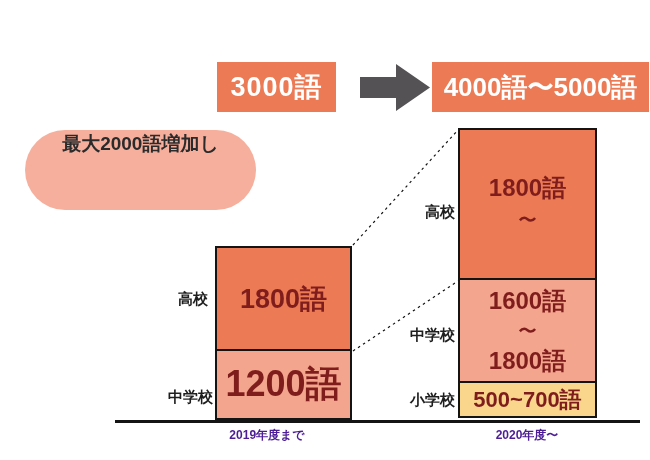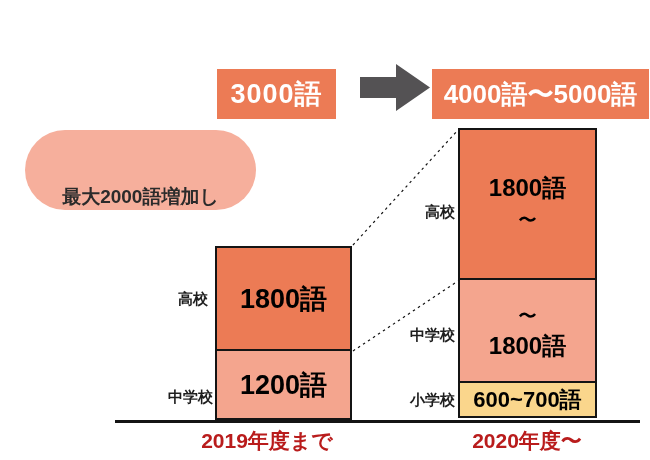--- a/index.html
+++ b/index.html
@@ -9,78 +9,77 @@
   .abs { position: absolute; }
 
   
   .total-box {
     background: #EC7B55;
     color: #ffffff;
     font-weight: bold;
     display: flex; align-items: center; justify-content: center;
     font-size: 27px;
     letter-spacing: 1px;
-    margin-top: 7px;
   }
   .box-before { left: 217px; top: 62px; width: 119px; height: 50px; }
   .box-after  { left: 432px; top: 62px; width: 217px; height: 50px; font-size: 26px; letter-spacing: 0; }
 
   .arrow-wrap { left: 360px; top: 64px; width: 70px; height: 47px; }
 
   
   .callout {
     left: 25px; top: 130px; width: 231px; height: 80px;
     background: #F6AF9C;
     border-radius: 40px;
-    display: flex; flex-direction: column; align-items: center; justify-content: flex-end;
+    display: flex; flex-direction: column; align-items: center; justify-content: flex-start;
     font-size: 19px; font-weight: bold; color: #2B2B2B;
     line-height: 27px; text-align: center;
   }
 
   
   .overlay-svg { left: 0; top: 0; width: 650px; height: 460px; pointer-events: none; }
 
   
   .stack { display: flex; flex-direction: column; }
   .stack-left  { left: 215px; top: 246px; width: 137px; }
   .stack-right { left: 458px; top: 128px; width: 139px; }
   .seg {
     border: 2px solid #141414;
     display: flex; flex-direction: column; align-items: center; justify-content: center;
-    font-weight: bold; color: #000000;
+    font-weight: bold; color: #7f1d1d;
     text-align: center;
   }
   .seg + .seg { margin-top: -2px; }
   .seg-orange { background: #EC7B55; }
   .seg-salmon { background: #F4A58E; }
   .seg-yellow { background: #FAD68C; }
 
   .seg-l-hs  { height: 105px; font-size: 27px; }
-  .seg-l-jhs { height: 71px;  font-size: 27px; }
+  .seg-l-jhs { height: 71px;  font-size: 36px; }
 
   .seg-r-hs  { height: 152px; font-size: 24px; line-height: 32px; }
   .seg-r-jhs { height: 105px; font-size: 24px; line-height: 30px; }
   .seg-r-es  { height: 37px;  font-size: 22px; }
   .tilde-line { font-size: 18px; }
 
   
   .side-label {
     font-size: 15px; font-weight: bold; color: #1E1E1E;
     text-align: right; height: 22px; line-height: 22px;
   }
   .lbl-l-hs  { left: 140px; top: 288px; width: 68px; }
   .lbl-l-jhs { left: 140px; top: 386px; width: 73px; }
   .lbl-r-hs  { left: 400px; top: 201px; width: 55px; }
   .lbl-r-jhs { left: 390px; top: 324px; width: 65px; }
   .lbl-r-es  { left: 390px; top: 389px; width: 65px; }
 
   
   .axis-label {
     top: 427px; width: 180px;
-    font-size: 21px; font-weight: bold; color: #b91c1c;
+    font-size: 12px; font-weight: bold; color: #4c1d95;
     text-align: center;
   }
   .axis-before { left: 177px; }
   .axis-after  { left: 437px; }
 </style>
 </head>
 <body>
 
 <svg class="abs overlay-svg" viewBox="0 0 650 460" xmlns="http://www.w3.org/2000/svg">
   <line x1="353" y1="245" x2="458" y2="130" stroke="#141414" stroke-width="1.2" stroke-dasharray="2.5,3.5"></line>
@@ -114,25 +113,26 @@
     <span>1200語</span>
   </div>
 </div>
 
 <div class="abs stack stack-right">
   <div class="seg seg-orange seg-r-hs">
     <div>1800語</div>
     <div class="tilde-line">〜</div>
   </div>
   <div class="seg seg-salmon seg-r-jhs">
+    <div>1600語</div>
     <div class="tilde-line">〜</div>
     <div>1800語</div>
   </div>
   <div class="seg seg-yellow seg-r-es">
-    <span>600~700語</span>
+    <span>500~700語</span>
   </div>
 </div>
 
 <div class="abs side-label lbl-l-hs">高校</div>
 <div class="abs side-label lbl-l-jhs">中学校</div>
 <div class="abs side-label lbl-r-hs">高校</div>
 <div class="abs side-label lbl-r-jhs">中学校</div>
 <div class="abs side-label lbl-r-es">小学校</div>
 
 <div class="abs axis-label axis-before">2019年度まで</div>

